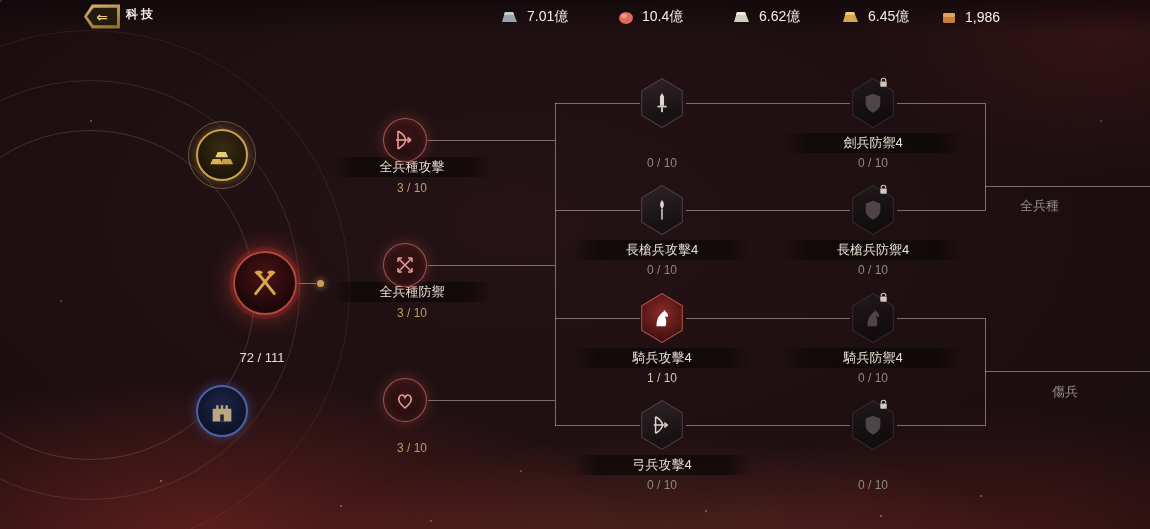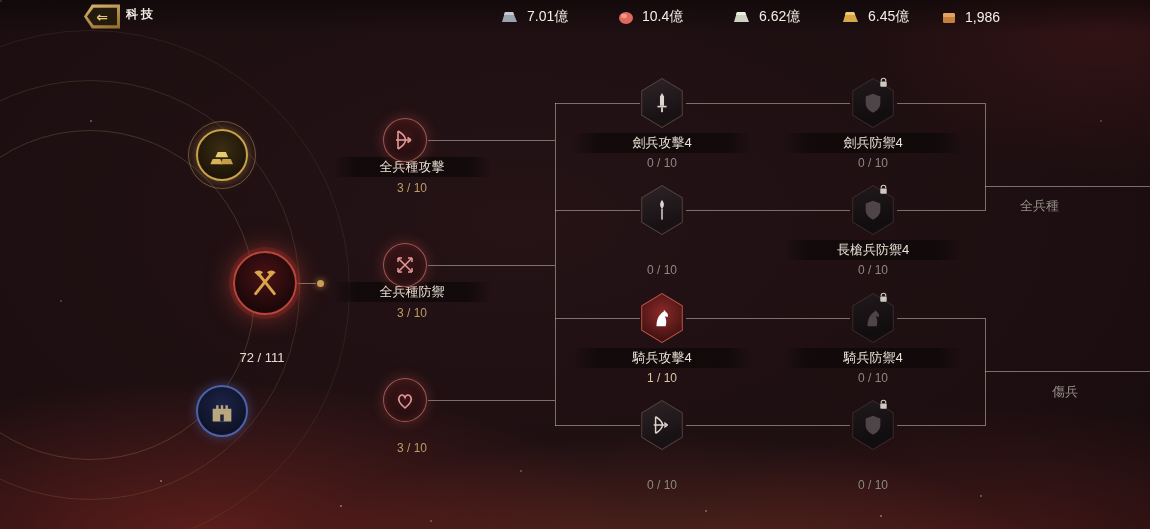--- a/index.html
+++ b/index.html
@@ -216,21 +216,20 @@
 
   <div class="hexwrap" style="left:639px;top:78px;">
     <div class="hex">
         <svg width="22" height="22" viewBox="0 0 24 24" fill="currentColor">
       <path d="M12 1 L14.2 5 L14.2 15 L9.8 15 L9.8 5 Z"></path>
           <rect x="7" y="15" width="10" height="1.8"></rect>
           <rect x="11" y="16.8" width="2" height="5.2"></rect>
         </svg>
       </div>
   </div>
-  <div class="banner" style="left:572px;top:133px;width:180px;">劍兵攻擊4</div>
   <div class="prog" style="left:572px;top:155px;width:180px;">0 / 10</div>
 
   <div class="hexwrap locked" style="left:850px;top:78px;">
     <div class="hex">
         <svg width="22" height="22" viewBox="0 0 24 24" fill="currentColor">
       <path d="M12 2 L20 5 V12 C20 17 16.5 20.5 12 22.5 C7.5 20.5 4 17 4 12 V5 Z"></path>
         </svg>
       </div>
   </div>
   <div class="lock" style="left:878px;top:74px;">
@@ -243,20 +242,21 @@
   <div class="prog" style="left:783px;top:155px;width:180px;">0 / 10</div>
 
   <div class="hexwrap" style="left:639px;top:185px;">
     <div class="hex">
         <svg width="22" height="22" viewBox="0 0 24 24" fill="currentColor">
       <path d="M12 1 C14.5 4 15 7.5 12 10.5 C9 7.5 9.5 4 12 1 Z"></path>
           <rect x="11.2" y="10.5" width="1.6" height="12"></rect>
         </svg>
       </div>
   </div>
+  <div class="banner" style="left:572px;top:240px;width:180px;">長槍兵攻擊4</div>
   <div class="prog" style="left:572px;top:262px;width:180px;">0 / 10</div>
 
   <div class="hexwrap locked" style="left:850px;top:185px;">
     <div class="hex">
         <svg width="22" height="22" viewBox="0 0 24 24" fill="currentColor">
       <path d="M12 2 L20 5 V12 C20 17 16.5 20.5 12 22.5 C7.5 20.5 4 17 4 12 V5 Z"></path>
         </svg>
       </div>
   </div>
   <div class="lock" style="left:878px;top:181px;">
@@ -297,20 +297,21 @@
   <div class="hexwrap" style="left:639px;top:400px;">
     <div class="hex">
         <svg width="22" height="22" viewBox="0 0 24 24" fill="none" stroke="currentColor" stroke-width="1.6">
       <path d="M5 3 Q20 12 5 21"></path>
           <line x1="5" y1="3" x2="5" y2="21"></line>
       <line x1="3" y1="12" x2="18" y2="12"></line>
           <path d="M18 12 L14.5 9.5 M18 12 L14.5 14.5"></path>
         </svg>
       </div>
   </div>
+  <div class="banner" style="left:572px;top:455px;width:180px;">弓兵攻擊4</div>
   <div class="prog" style="left:572px;top:477px;width:180px;">0 / 10</div>
 
   <div class="hexwrap locked" style="left:850px;top:400px;">
     <div class="hex">
         <svg width="22" height="22" viewBox="0 0 24 24" fill="currentColor">
       <path d="M12 2 L20 5 V12 C20 17 16.5 20.5 12 22.5 C7.5 20.5 4 17 4 12 V5 Z"></path>
         </svg>
       </div>
   </div>
   <div class="lock" style="left:878px;top:396px;">

